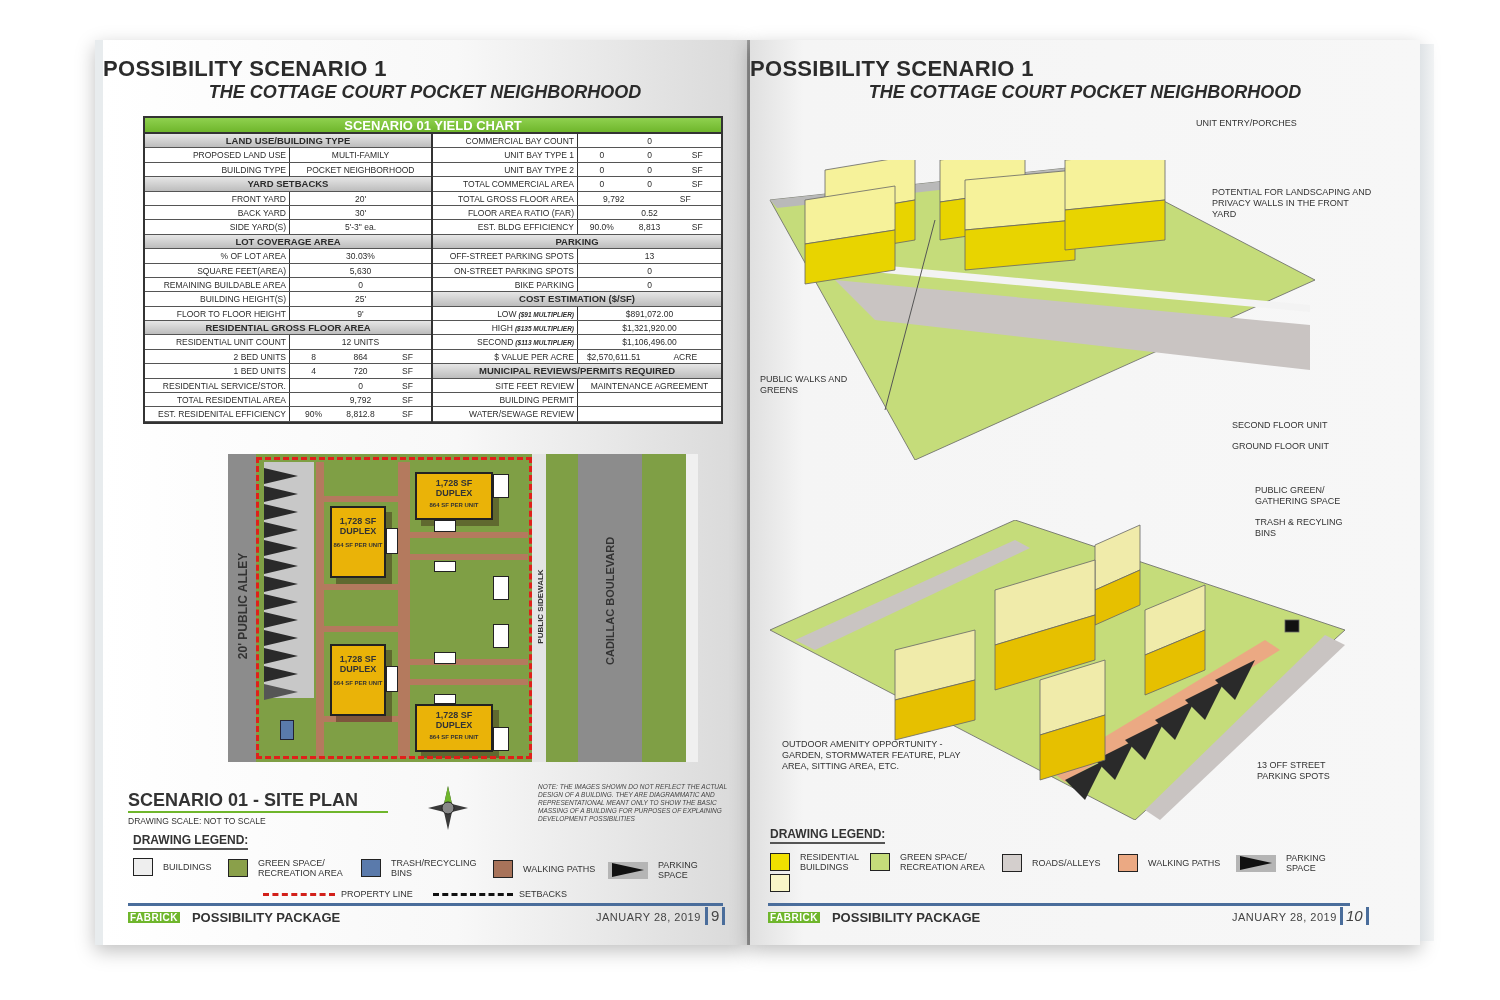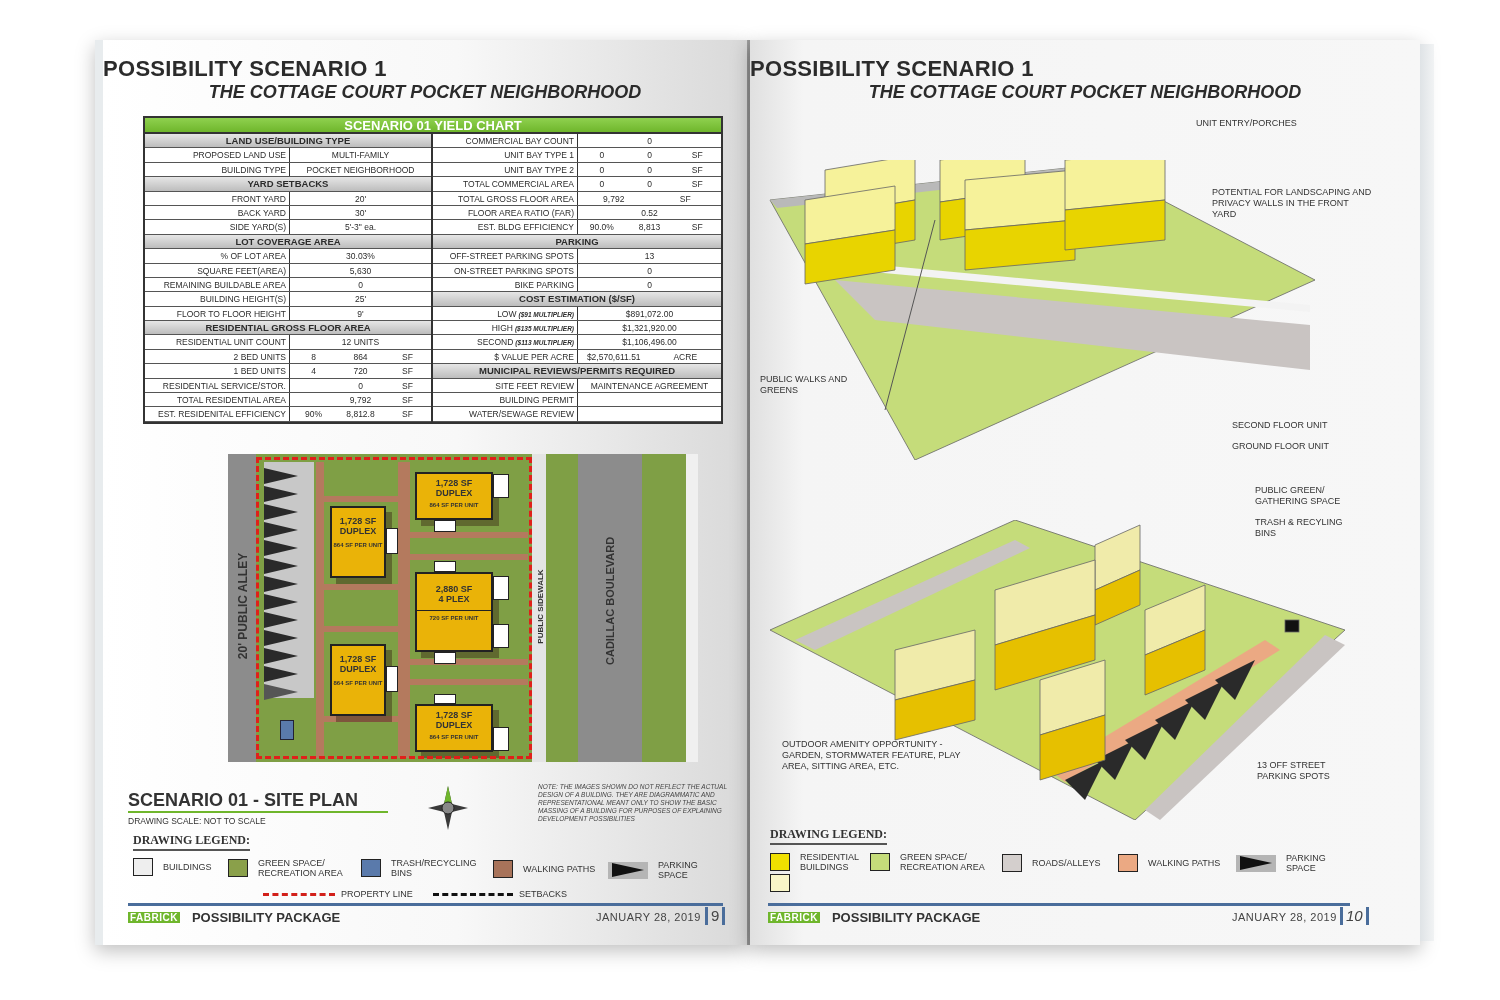--- a/index.html
+++ b/index.html
@@ -47,21 +47,21 @@
   .bldg { background: #eab308; border: 2px solid #222; box-shadow: 6px 6px 0 rgba(60,40,20,0.45); text-align: center; font-weight: bold; color: #333; }
   .bldg .n1 { font-size: 9px; margin-top: 8px; }
   .bldg .n2 { font-size: 9px; }
   .bldg .n3 { font-size: 6px; margin-top: 6px; }
   .porch { position: absolute; background: #fff; border: 1px solid #222; }
   .stall { position: absolute; left: 0; width: 0; height: 0; border-top: 8px solid transparent; border-bottom: 8px solid transparent; border-left: 34px solid #2a2a2a; }
   .vtext { position: absolute; transform: rotate(-90deg); transform-origin: center; white-space: nowrap; font-weight: bold; color: #333; }
 
   .sec-title { position: absolute; font-weight: bold; font-size: 18px; color: #333; }
   .small { font-size: 8.5px; color: #333; }
-  .legend-title { position: absolute; font-weight: bold; font-size: 12px; color: #333; border-bottom: 2px solid #555; padding-bottom: 1px; font-family: Liberation Serif, serif; }
+  .legend-title { position: absolute; font-weight: bold; font-size: 12px; color: #333; border-bottom: 2px solid #555; padding-bottom: 1px; }
   .legend-item { position: absolute; display: flex; align-items: center; font-size: 9px; color: #333; line-height: 10px; }
   .swatch { width: 20px; height: 18px; border: 1.5px solid #222; margin-right: 10px; flex-shrink: 0; }
   .pk-swatch { width: 40px; height: 17px; background: #b5b5b5; position: relative; margin-right: 10px; flex-shrink: 0; }
   .pk-swatch::before { content: ""; position: absolute; left: 4px; top: 1px; border-top: 7px solid transparent; border-bottom: 7px solid transparent; border-left: 32px solid #111; }
   .footer-line { position: absolute; height: 3px; background: #4a6d9b; }
   .fabrick { display: inline-block; background: #6fb62c; color: #fff; font-weight: bold; font-size: 10px; padding: 0 2px; letter-spacing: 0.5px; }
   .footer-text { position: absolute; font-weight: bold; font-size: 13px; color: #333; display: flex; align-items: center; gap: 12px; }
   .footer-date { position: absolute; font-size: 11px; color: #444; letter-spacing: 0.5px; }
   .pagenum { position: absolute; font-size: 15px; color: #444; border-left: 3px solid #4a6d9b; border-right: 3px solid #4a6d9b; padding: 0 3px; line-height: 18px; }
   .note { position: absolute; font-size: 6.5px; font-style: italic; color: #444; line-height: 8px; width: 190px; }
@@ -364,25 +364,20 @@
     </div>
     <div class="sp-abs bldg" style="left:102px;top:190px;width:56px;height:72px;">
       <div class="n1">1,728 SF</div>
       <div class="n2">DUPLEX</div>
       <div class="n3">864 SF PER UNIT</div>
     </div>
     <div class="sp-abs bldg" style="left:187px;top:18px;width:78px;height:48px;">
       <div class="n1" style="margin-top:4px">1,728 SF</div>
       <div class="n2">DUPLEX</div>
       <div class="n3" style="margin-top:4px">864 SF PER UNIT</div>
-    </div>
-    <div class="sp-abs bldg" style="left:187px;top:118px;width:78px;height:80px;">
-      <div class="n1" style="margin-top:10px">2,880 SF</div>
-      <div class="n2">4 PLEX</div>
-      <div class="n3" style="border-top:1px solid #222;padding-top:4px">720 SF PER UNIT</div>
     </div>
     <div class="sp-abs bldg" style="left:187px;top:250px;width:78px;height:48px;">
       <div class="n1" style="margin-top:4px">1,728 SF</div>
       <div class="n2">DUPLEX</div>
       <div class="n3" style="margin-top:4px">864 SF PER UNIT</div>
     </div>
     <div class="porch" style="left:158px;top:74px;width:12px;height:26px;"></div>
     <div class="porch" style="left:158px;top:212px;width:12px;height:26px;"></div>
     <div class="porch" style="left:265px;top:20px;width:16px;height:24px;"></div>
     <div class="porch" style="left:206px;top:66px;width:22px;height:12px;"></div>

